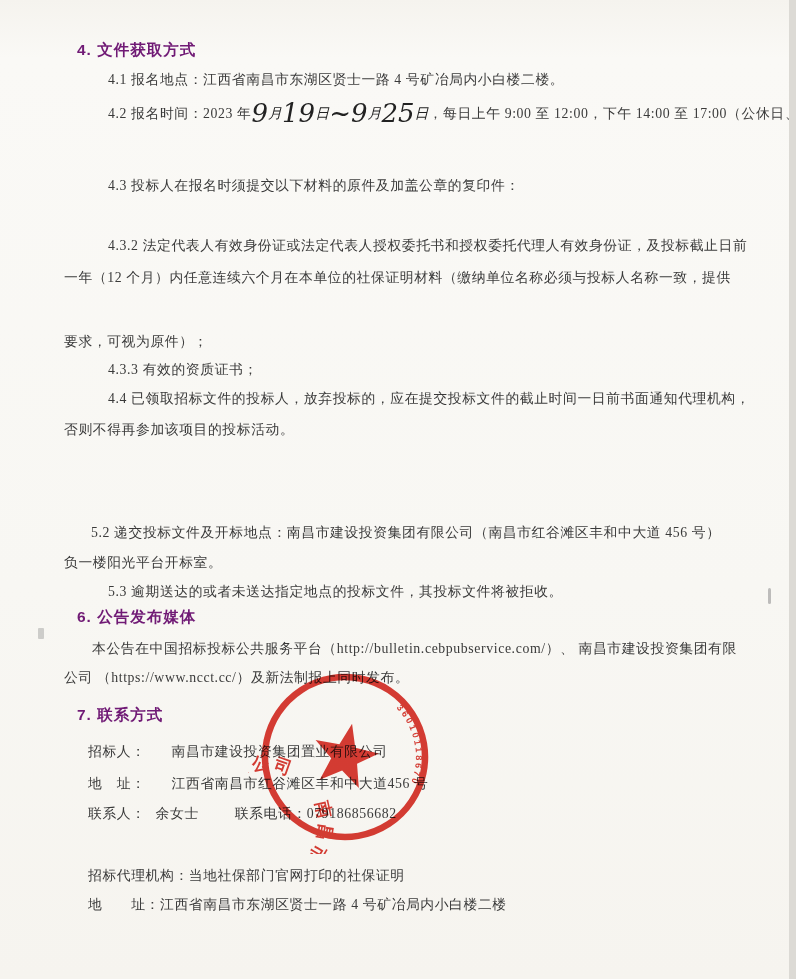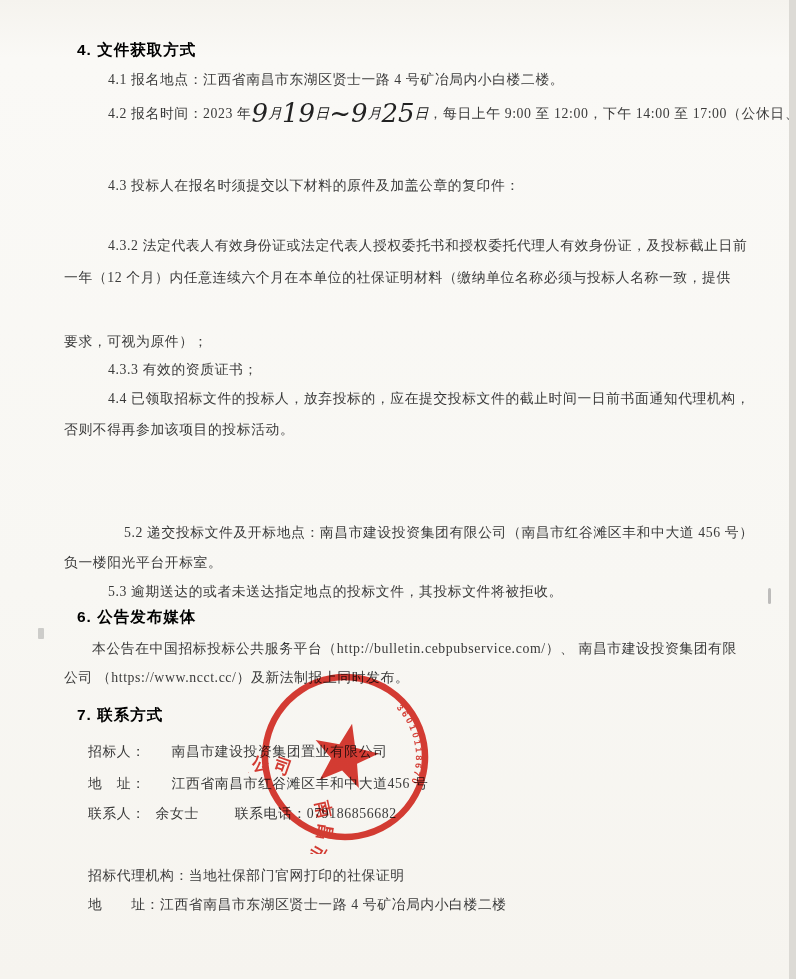--- a/index.html
+++ b/index.html
@@ -11,21 +11,21 @@
     color:#363636;
   }
   .page{position:absolute;inset:0;}
   .line{
     position:absolute;white-space:nowrap;
     font-size:13.8px;line-height:20px;letter-spacing:0.6px;
     color:#3a3a3a;
   }
   .heading{
     font-family:"Liberation Sans","DejaVu Sans",sans-serif;
-    font-weight:700;font-size:15.5px;color:#000000;letter-spacing:1px;
+    font-weight:700;font-size:15.5px;color:#701a75;letter-spacing:1px;
   }
   .hwn{
     font-family:"DejaVu Serif",serif;font-style:italic;font-weight:500;
     font-size:26px;line-height:0;vertical-align:-4px;letter-spacing:0;color:#222;
   }
   .hwc{
     font-family:"DejaVu Serif",serif;font-style:italic;
     font-size:14px;line-height:0;vertical-align:0;letter-spacing:0;color:#222;
   }
   .gap-md{display:inline-block;width:26px;}
@@ -55,21 +55,21 @@
 
   <div class="line" style="left:108px;top:176px">4.3 投标人在报名时须提交以下材料的原件及加盖公章的复印件：</div>
   <div class="line" style="left:108px;top:236px">4.3.2 法定代表人有效身份证或法定代表人授权委托书和授权委托代理人有效身份证，及投标截止日前</div>
   <div class="line" style="left:64px;top:268px">一年（12 个月）内任意连续六个月在本单位的社保证明材料（缴纳单位名称必须与投标人名称一致，提供</div>
   <div class="line" style="left:64px;top:332px">要求，可视为原件）；</div>
   <div class="line" style="left:108px;top:360px">4.3.3 有效的资质证书；</div>
   <div class="line" style="left:108px;top:389px">4.4 已领取招标文件的投标人，放弃投标的，应在提交投标文件的截止时间一日前书面通知代理机构，</div>
   <div class="line" style="left:64px;top:420px">否则不得再参加该项目的投标活动。</div>
 
 
-  <div class="line" style="left:124px;top:523px">5.2 递交投标文件及开标地点：南昌市建设投资集团有限公司（南昌市红谷滩区丰和中大道 456 号）</div>
+  <div class="line" style="left:91px;top:523px">5.2 递交投标文件及开标地点：南昌市建设投资集团有限公司（南昌市红谷滩区丰和中大道 456 号）</div>
   <div class="line" style="left:64px;top:553px">负一楼阳光平台开标室。</div>
   <div class="line" style="left:108px;top:582px">5.3 逾期送达的或者未送达指定地点的投标文件，其投标文件将被拒收。</div>
 
   <div class="line heading" style="left:77px;top:607px">6. 公告发布媒体</div>
   <div class="line" style="left:92px;top:639px">本公告在中国招标投标公共服务平台（http://bulletin.cebpubservice.com/）、 南昌市建设投资集团有限</div>
   <div class="line" style="left:64px;top:668px">公司 （https://www.ncct.cc/）及新法制报上同时发布。</div>
 
   <div class="line heading" style="left:77px;top:705px">7. 联系方式</div>
 
   <div class="line" style="left:88px;top:742px">

